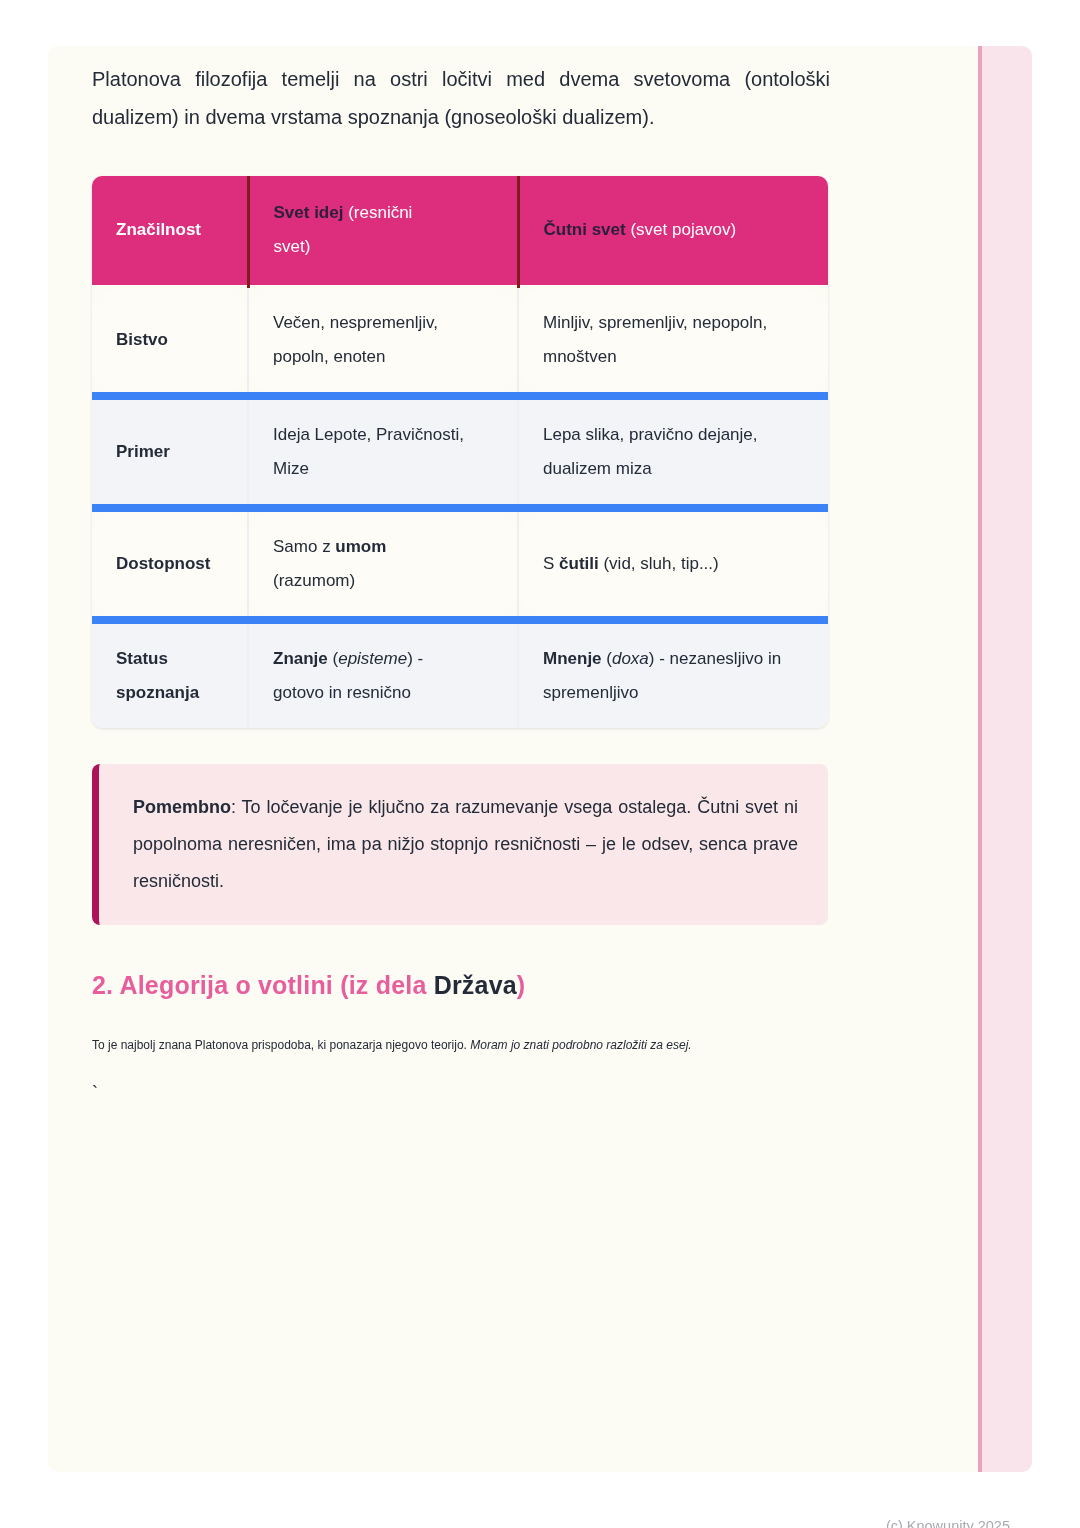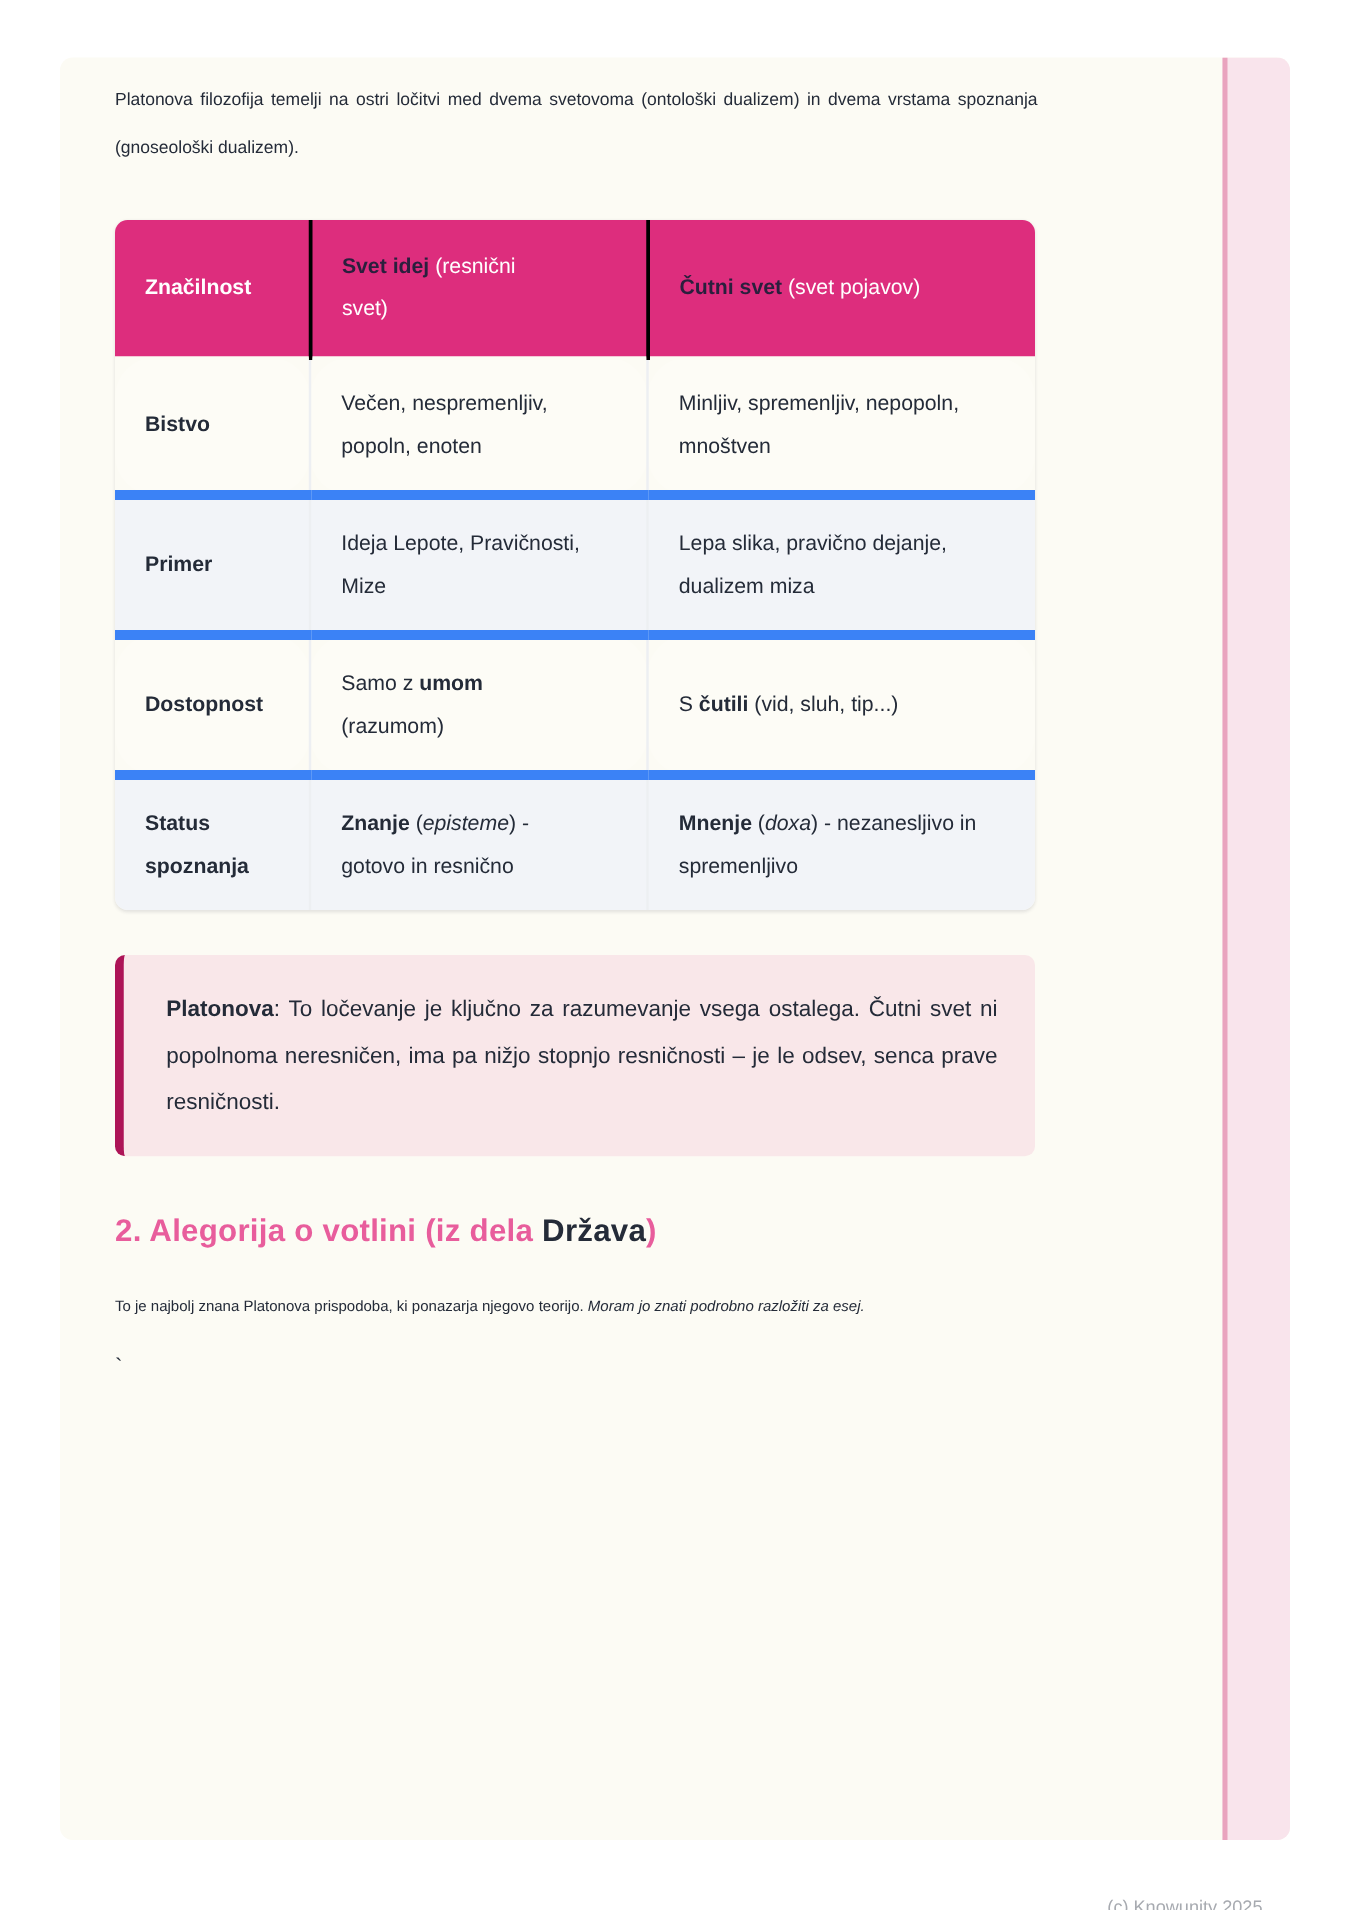--- a/index.html
+++ b/index.html
@@ -12,32 +12,32 @@
   .page {
     position:absolute; left:48px; top:46px; width:984px; height:1426px;
     background:#FCFBF4; border-radius:10px; overflow:hidden;
   }
   .stripe {
     position:absolute; top:0; right:0; width:50px; height:100%;
     background:#F9E4EC; border-left:4px solid #E9A3BE;
   }
   .content { position:absolute; left:44px; top:0; width:738px; }
 
-  .intro { margin:14px 0 0 0; font-size:14px; line-height:38px; text-align:justify; }
+  .intro { margin:14px 0 0 0; font-size:20px; line-height:38px; text-align:justify; }
 
   .tablewrap {
     margin-top:40px; width:736px; border-radius:10px; overflow:hidden;
     box-shadow:0 1px 3px rgba(30,30,60,0.12);
   }
   table { border-collapse:collapse; table-layout:fixed; width:736px; font-size:17px; }
   col.c1 { width:156px; } col.c2 { width:270px; } col.c3 { width:310px; }
   th, td { text-align:left; vertical-align:middle; padding:18px 24px; }
   thead tr { height:110px; }
   thead th { background:#DD2D7D; line-height:34px; font-weight:400; }
-  thead th.hc2, thead th.hc3 { border-left:3px solid #000000; }
+  thead th.hc2, thead th.hc3 { border-left:3px solid #7f1d1d; }
   .hb { font-weight:700; color:#2A1F3D; }
   .hw { font-weight:400; color:#ffffff; }
   .h1w { font-weight:600; color:#ffffff; }
   tbody tr { height:105px; }
   tbody td { line-height:34px; border-top:8px solid #3b82f6; }
   tbody tr:first-child td { border-top:3px solid #FCFBF4; }
   tbody td + td { border-left:2px solid #EDEFF2; }
   tr.odd td  { background:#FDFCF6;border-radius:32px; }
   tr.even td { background:#F2F4F8; }
   td.label { font-weight:700; }
@@ -123,21 +123,21 @@
             </td>
             <td>
               <span class="w245"><b>Mnenje</b><span> (</span><i>doxa</i><span>) - nezanesljivo in spremenljivo</span></span>
             </td>
           </tr>
         </tbody>
       </table>
     </div>
 
     <div class="callout">
-      <p><b>Platonova</b><span>: To ločevanje je ključno za razumevanje vsega ostalega. Čutni svet ni popolnoma neresničen, ima pa nižjo stopnjo resničnosti – je le odsev, senca prave resničnosti.</span></p>
+      <p><b>Pomembno</b><span>: To ločevanje je ključno za razumevanje vsega ostalega. Čutni svet ni popolnoma neresničen, ima pa nižjo stopnjo resničnosti – je le odsev, senca prave resničnosti.</span></p>
     </div>
 
     <h2 class="h2"><span class="pink">2. Alegorija o votlini (iz dela </span><span class="dark">Država</span><span class="pink">)</span></h2>
 
     <p class="para2"><span>To je najbolj znana Platonova prispodoba, ki ponazarja njegovo teorijo. </span><i>Moram jo znati podrobno razložiti za esej.</i></p>
 
     <p class="stray">`</p>
 
   </div>
 </div>

